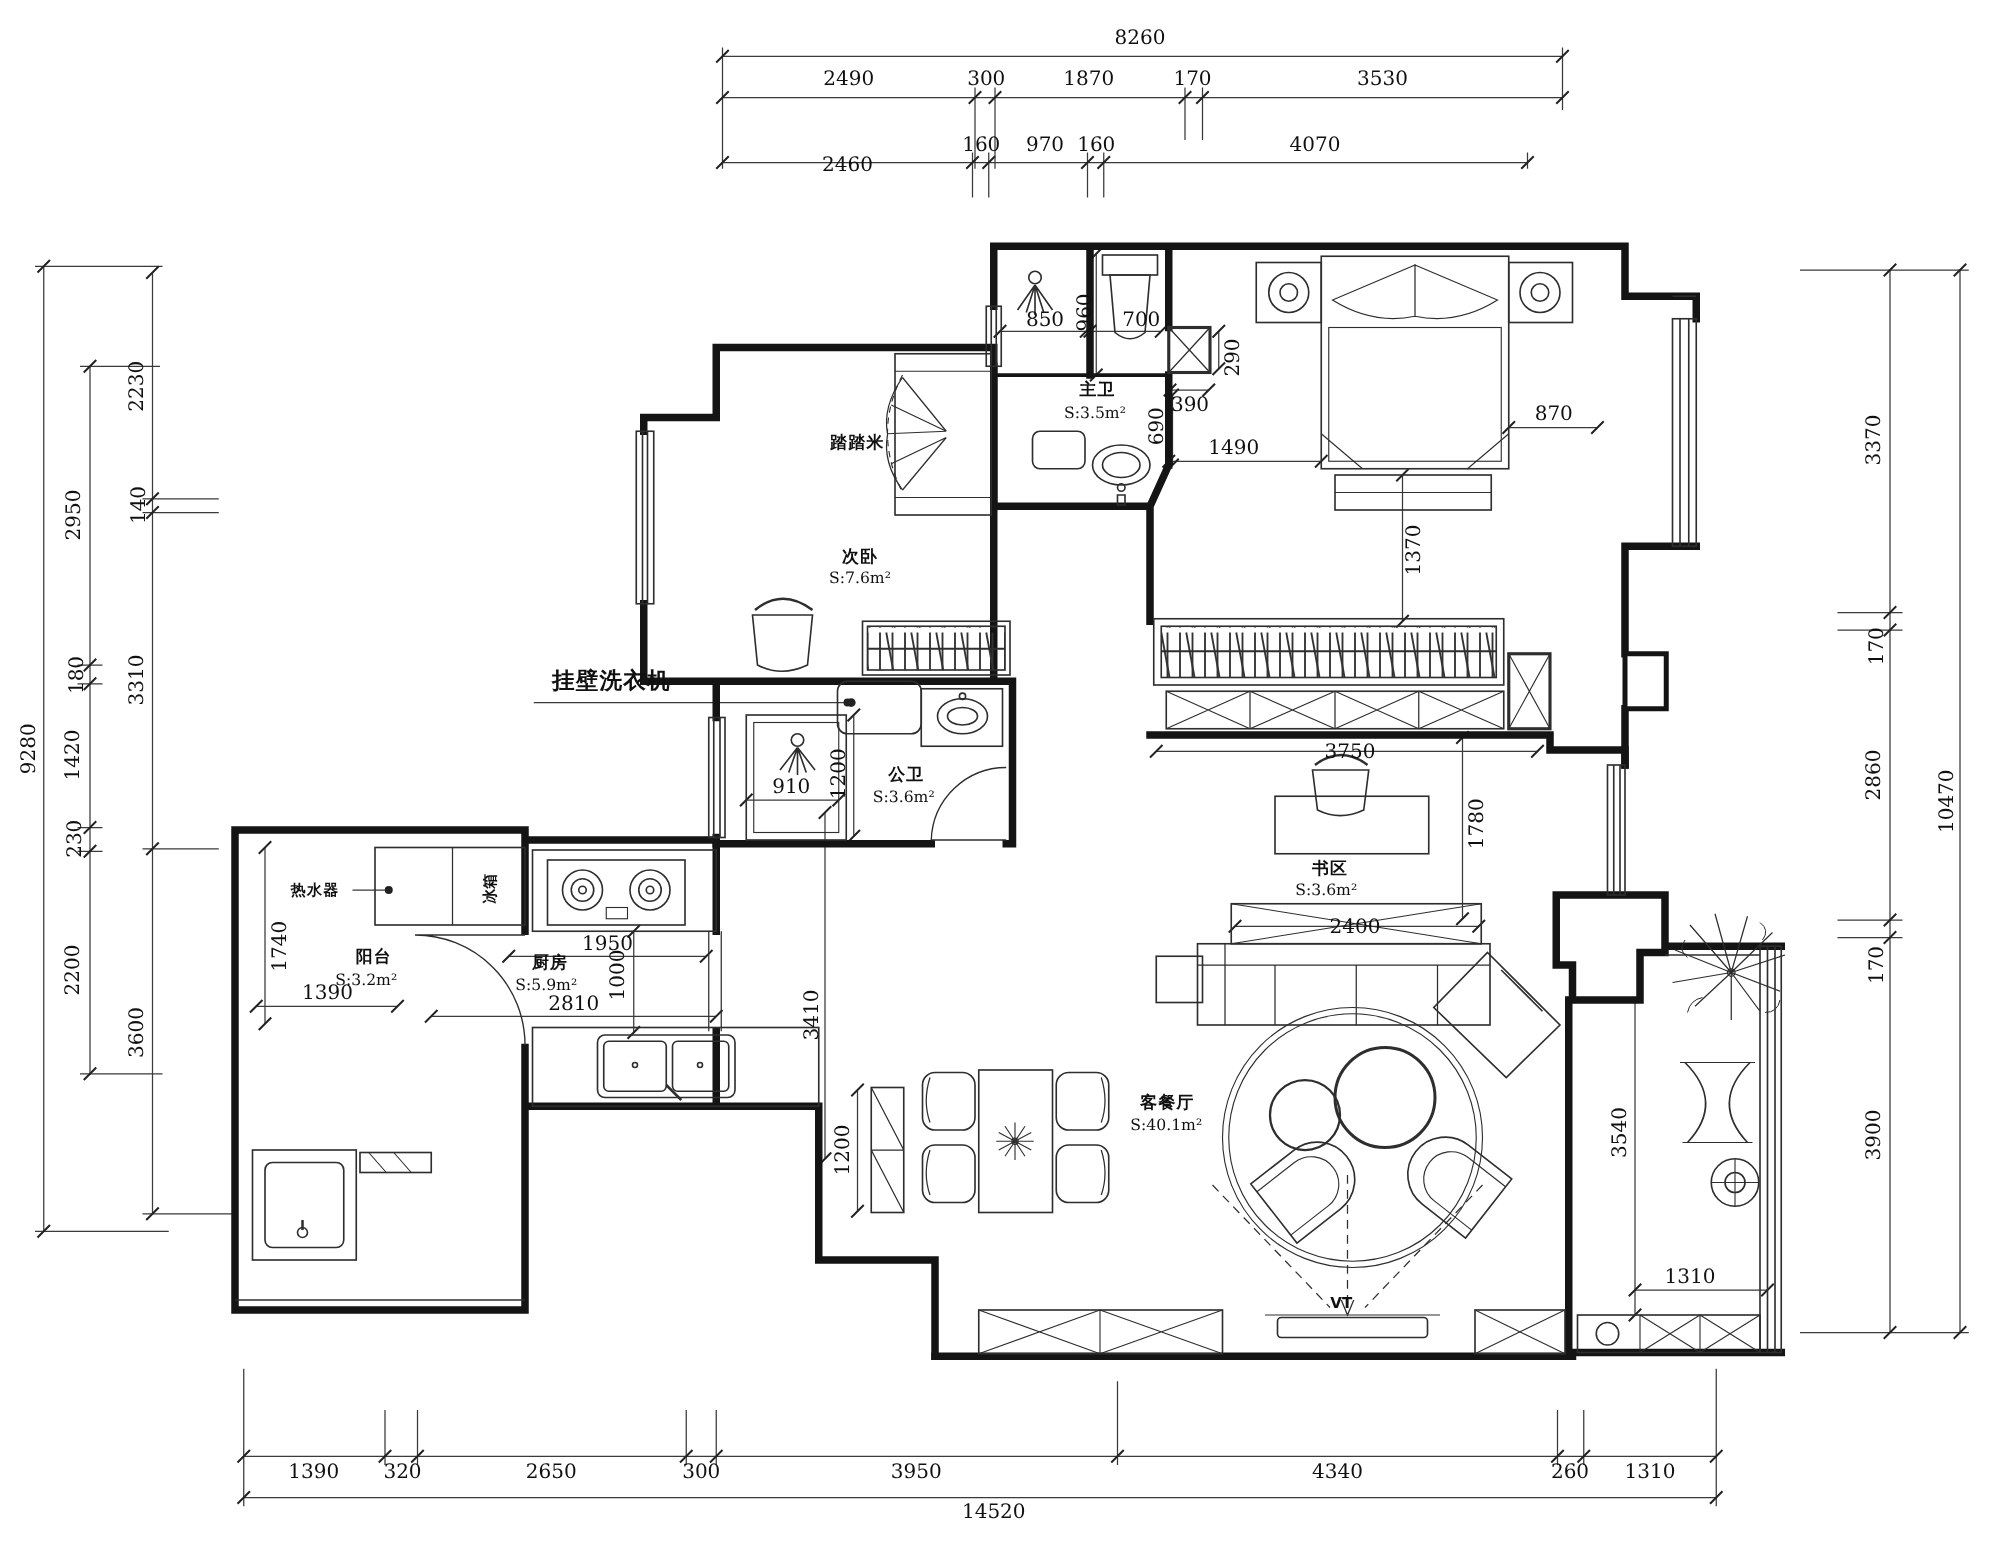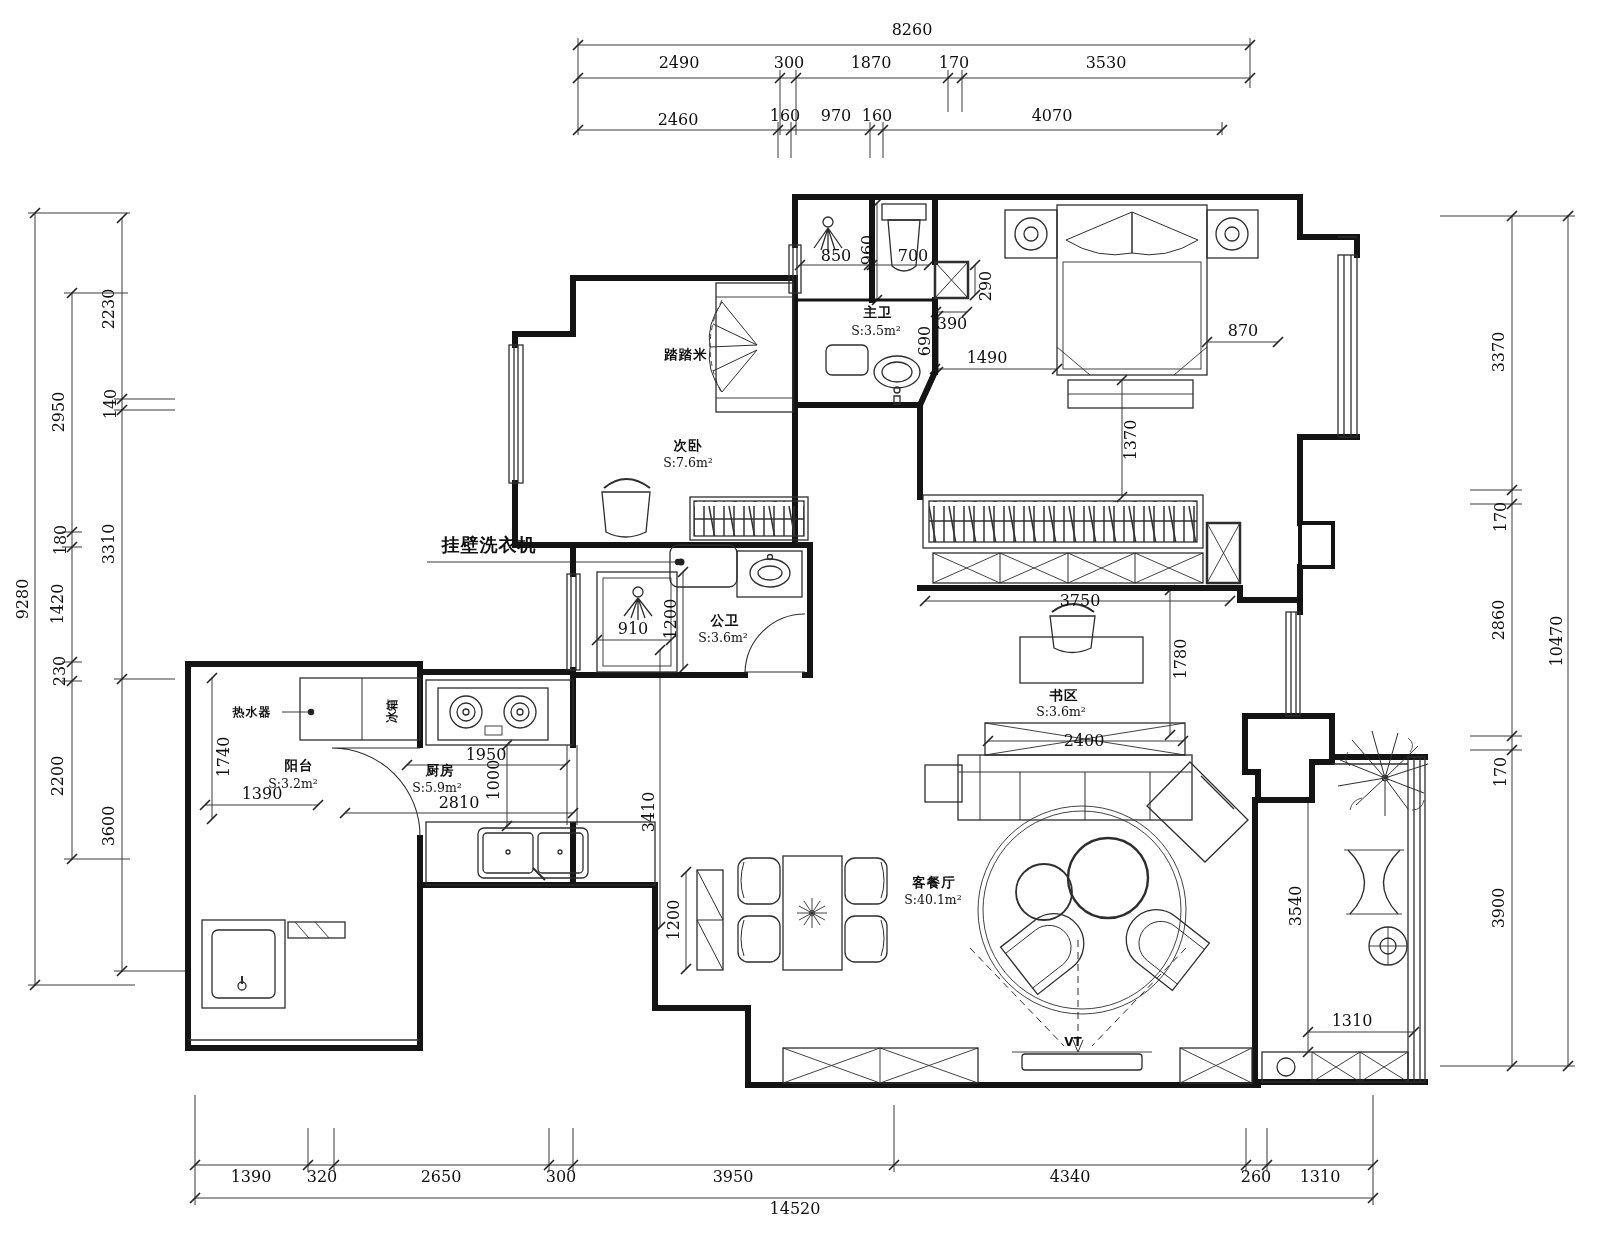--- a/index.html
+++ b/index.html
@@ -377,21 +377,21 @@
     </g>
   </svg>
 
   <div style="position:absolute;left:0;top:0;width:1312px;height:1239px">
       <span class="lbl dim" style="left: 912px; top: 30px;">8260</span>
       <span class="lbl dim" style="left: 679px; top: 63px;">2490</span>
       <span class="lbl dim" style="left: 789px; top: 63px;">300</span>
       <span class="lbl dim" style="left: 871px; top: 63px;">1870</span>
       <span class="lbl dim" style="left: 954px; top: 63px;">170</span>
       <span class="lbl dim" style="left: 1106px; top: 63px;">3530</span>
-      <span class="lbl dim" style="left: 678px; top: 120px;">2460</span>
+      <span class="lbl dim" style="left: 678px; top: 132px;">2460</span>
       <span class="lbl dim" style="left: 785px; top: 116px;">160</span>
       <span class="lbl dim" style="left: 836px; top: 116px;">970</span>
       <span class="lbl dim" style="left: 877px; top: 116px;">160</span>
       <span class="lbl dim" style="left: 1052px; top: 116px;">4070</span>
       <span class="lbl dim rot" style="left: 23px; top: 599px;">9280</span>
       <span class="lbl dim rot" style="left: 59px; top: 412px;">2950</span>
       <span class="lbl dim rot" style="left: 61px; top: 540px;">180</span>
       <span class="lbl dim rot" style="left: 58px; top: 604px;">1420</span>
       <span class="lbl dim rot" style="left: 60px; top: 671px;">230</span>
       <span class="lbl dim rot" style="left: 58px; top: 776px;">2200</span>

